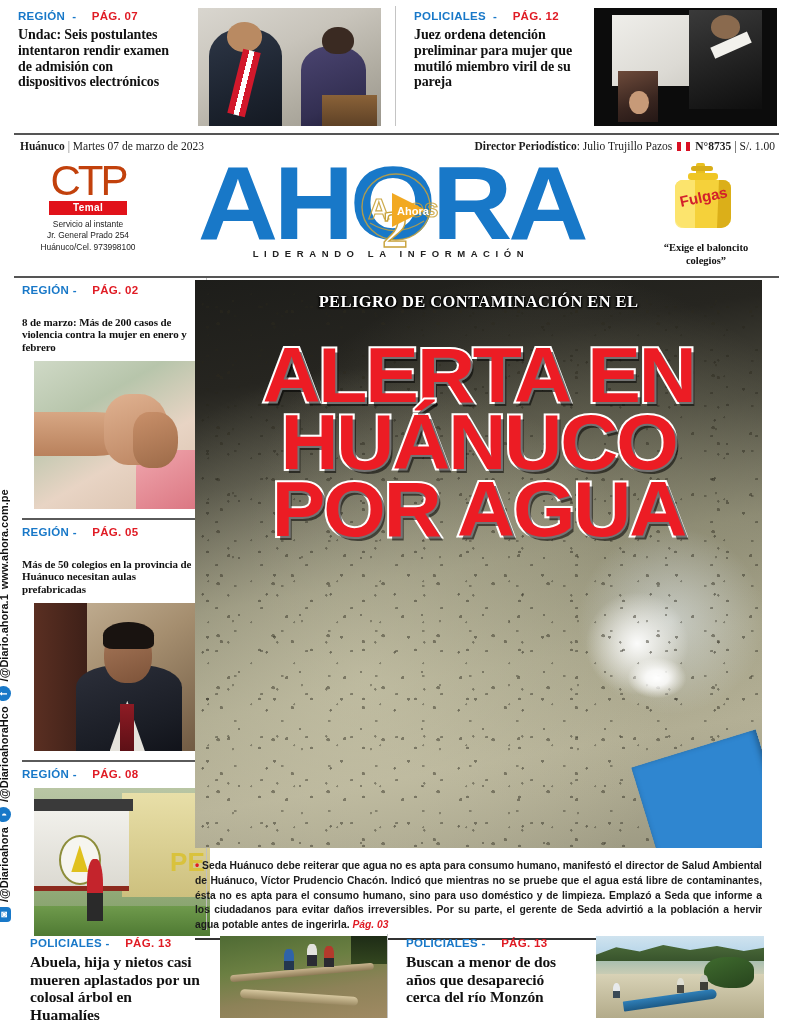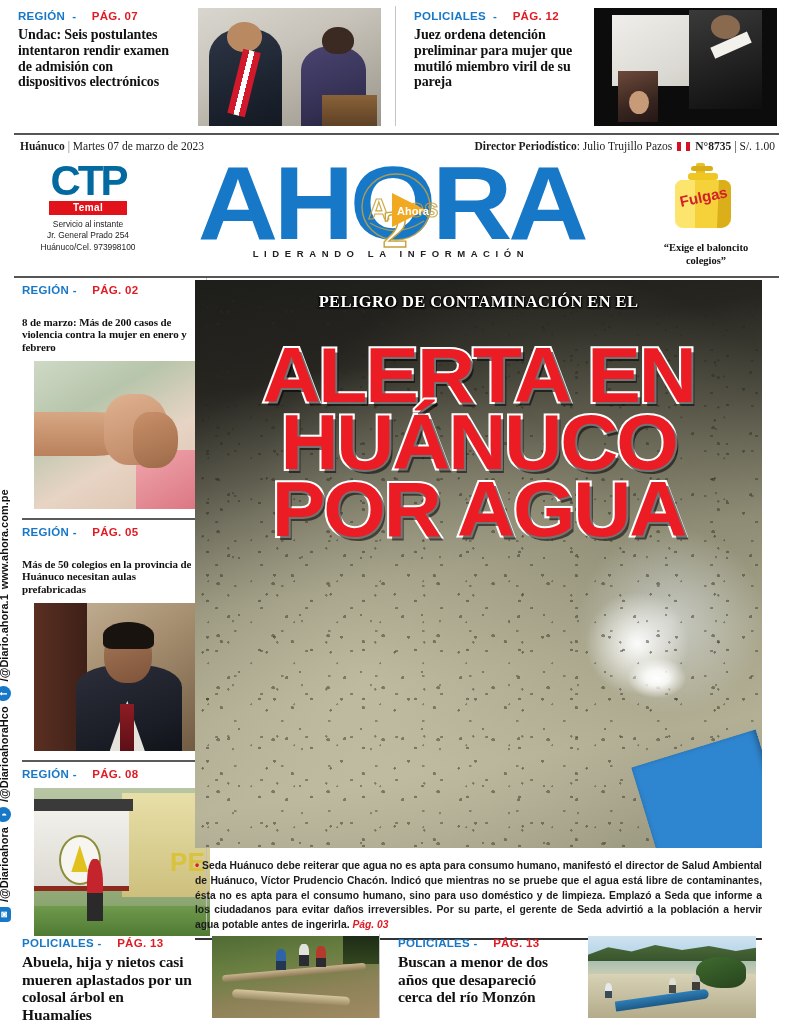--- a/index.html
+++ b/index.html
@@ -92,22 +92,22 @@
     background: linear-gradient(to right, #d91023 0 33.3%, #ffffff 33.3% 66.6%, #d91023 66.6% 100%);
     margin: 0 2px; vertical-align: middle;
   }
 
   
   .ctp {
     position: absolute; left: 32px; top: 30px; width: 112px; text-align: center;
   }
   .ctp-mark {
     font-family: "Liberation Sans", sans-serif;
-    font-weight: bold; font-size: 42px; letter-spacing: -3px;
-    color: #0369a1; line-height: 0.88;
+    font-weight: normal; font-size: 42px; letter-spacing: -3px;
+    color: #c2410c; line-height: 0.88;
   }
   .ctp-temal {
     background: #e1121a; color: #fff;
     font-family: "Liberation Sans", sans-serif;
     font-weight: bold; font-size: 10px; letter-spacing: 0.4px;
     padding: 1px 0 2px 0; width: 78px; margin: 1px auto 0 auto;
   }
   .ctp-lines {
     font-family: "Liberation Sans", sans-serif;
     font-size: 8.4px; color: #222; line-height: 1.36; margin-top: 4px;
@@ -277,21 +277,21 @@
     color: #1c1c1c;
     text-align: justify;
   }
   .lead .bullet { color: #e01b24; font-size: 12px; }
   .lead .pagref { color: #e01b24; font-style: italic; font-weight: bold; }
 
   .mainrule { width: 567px; height: 2px; background: #333; margin-top: 6px; }
 
   
   .botstrip {
-    position: absolute; left: 4px; top: 930px;
+    position: absolute; left: 12px; top: 930px;
     width: 688px; height: 94px;
     display: flex;
   }
   .botcell { position: relative; display: flex; padding-top: 4px; }
   .botcell .txtcol { width: 196px; padding: 3px 6px 0 18px; }
   .botcell .hl { font-size: 15.5px; margin-top: 4px; }
   .botcell .photo { width: 168px; height: 82px; margin-top: 2px; }
   .botdiv { position: absolute; top: 4px; width: 1px; height: 84px; background: #c4c4c4; }
 
   

